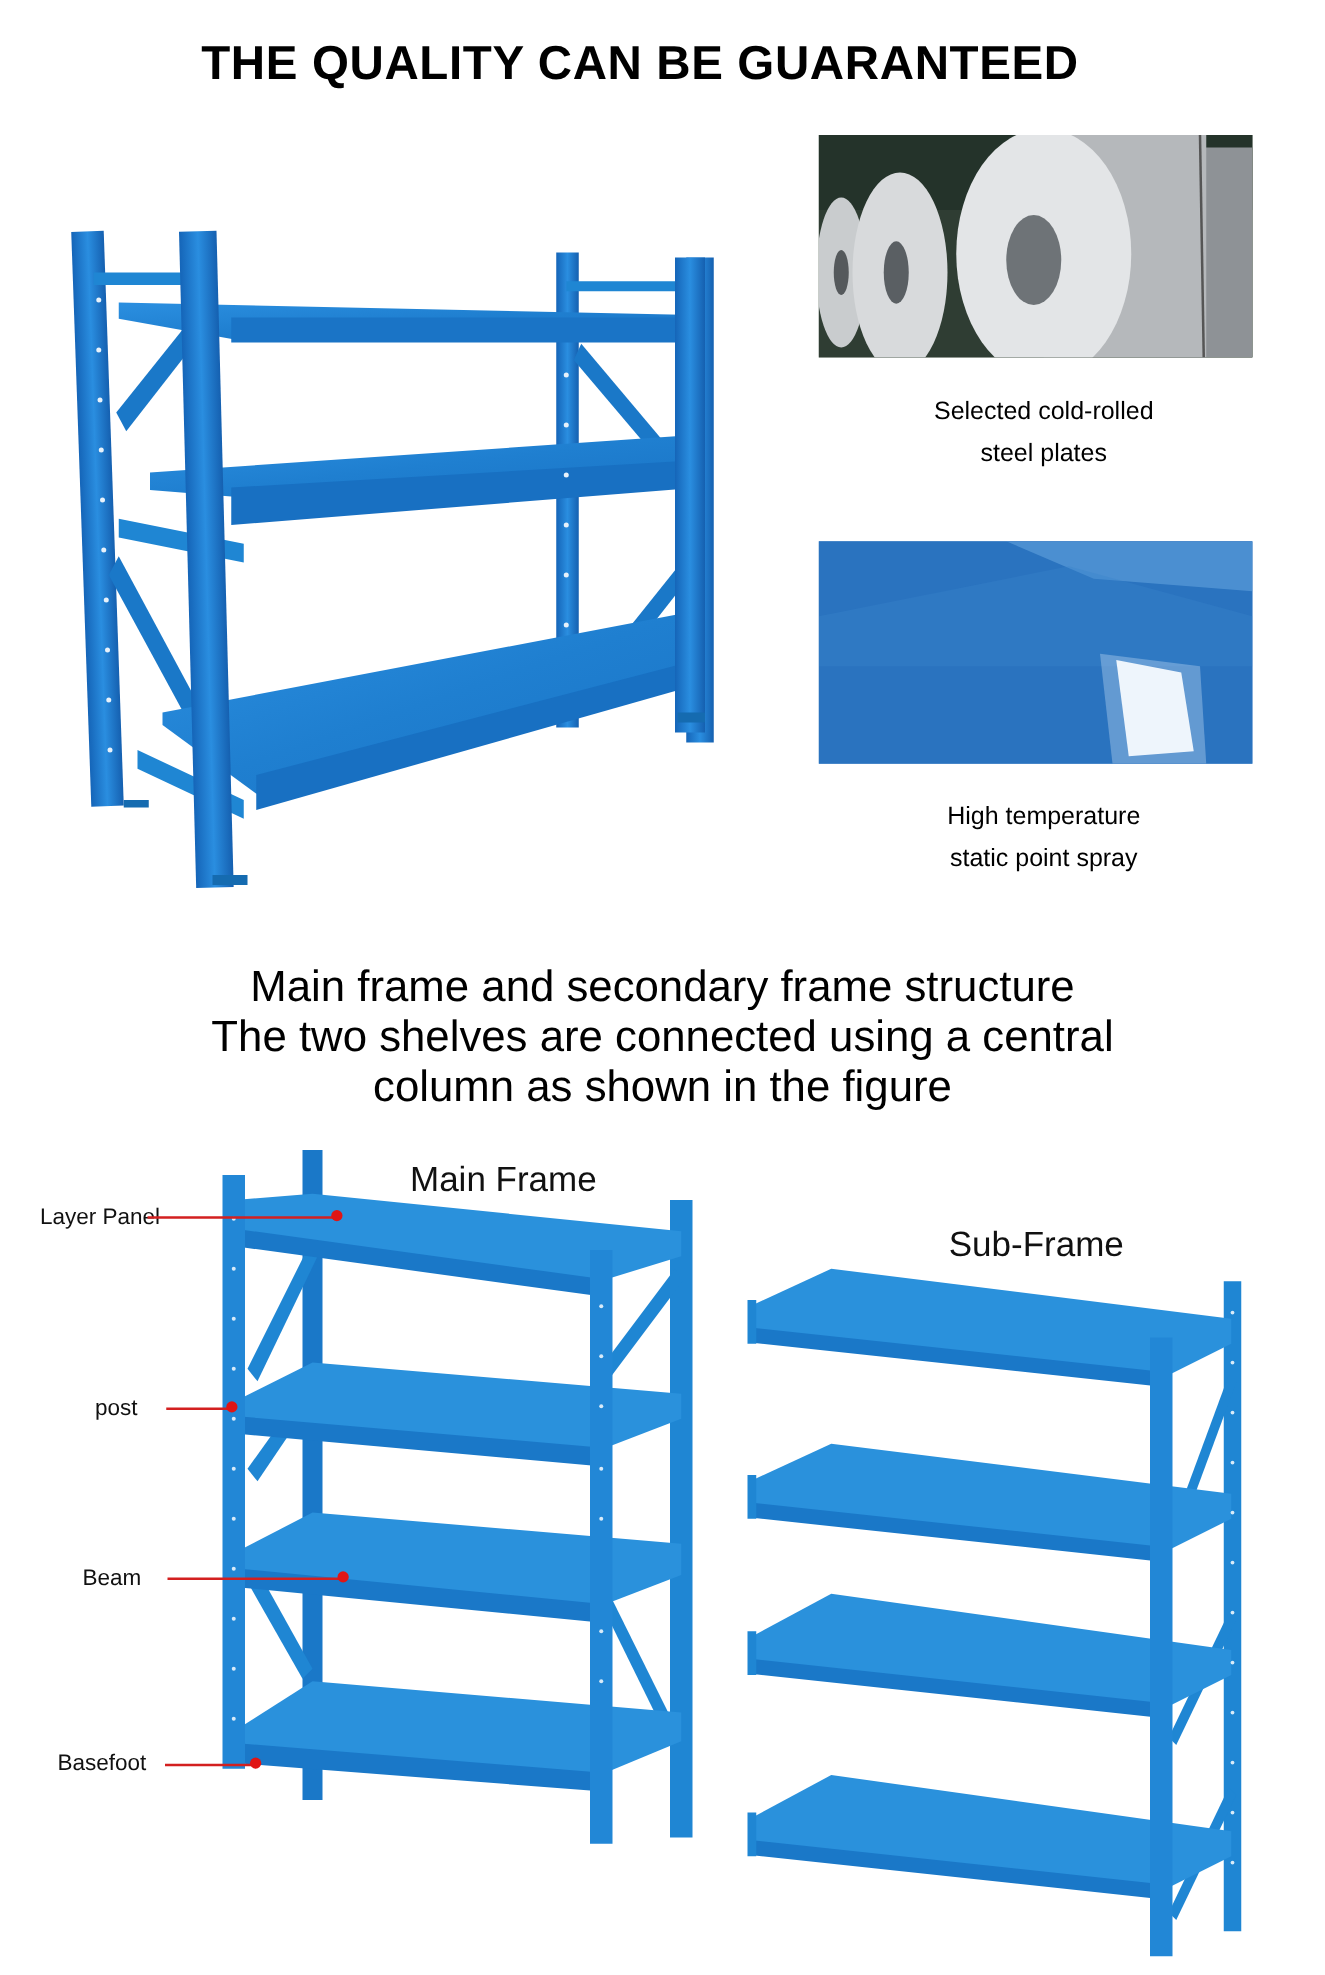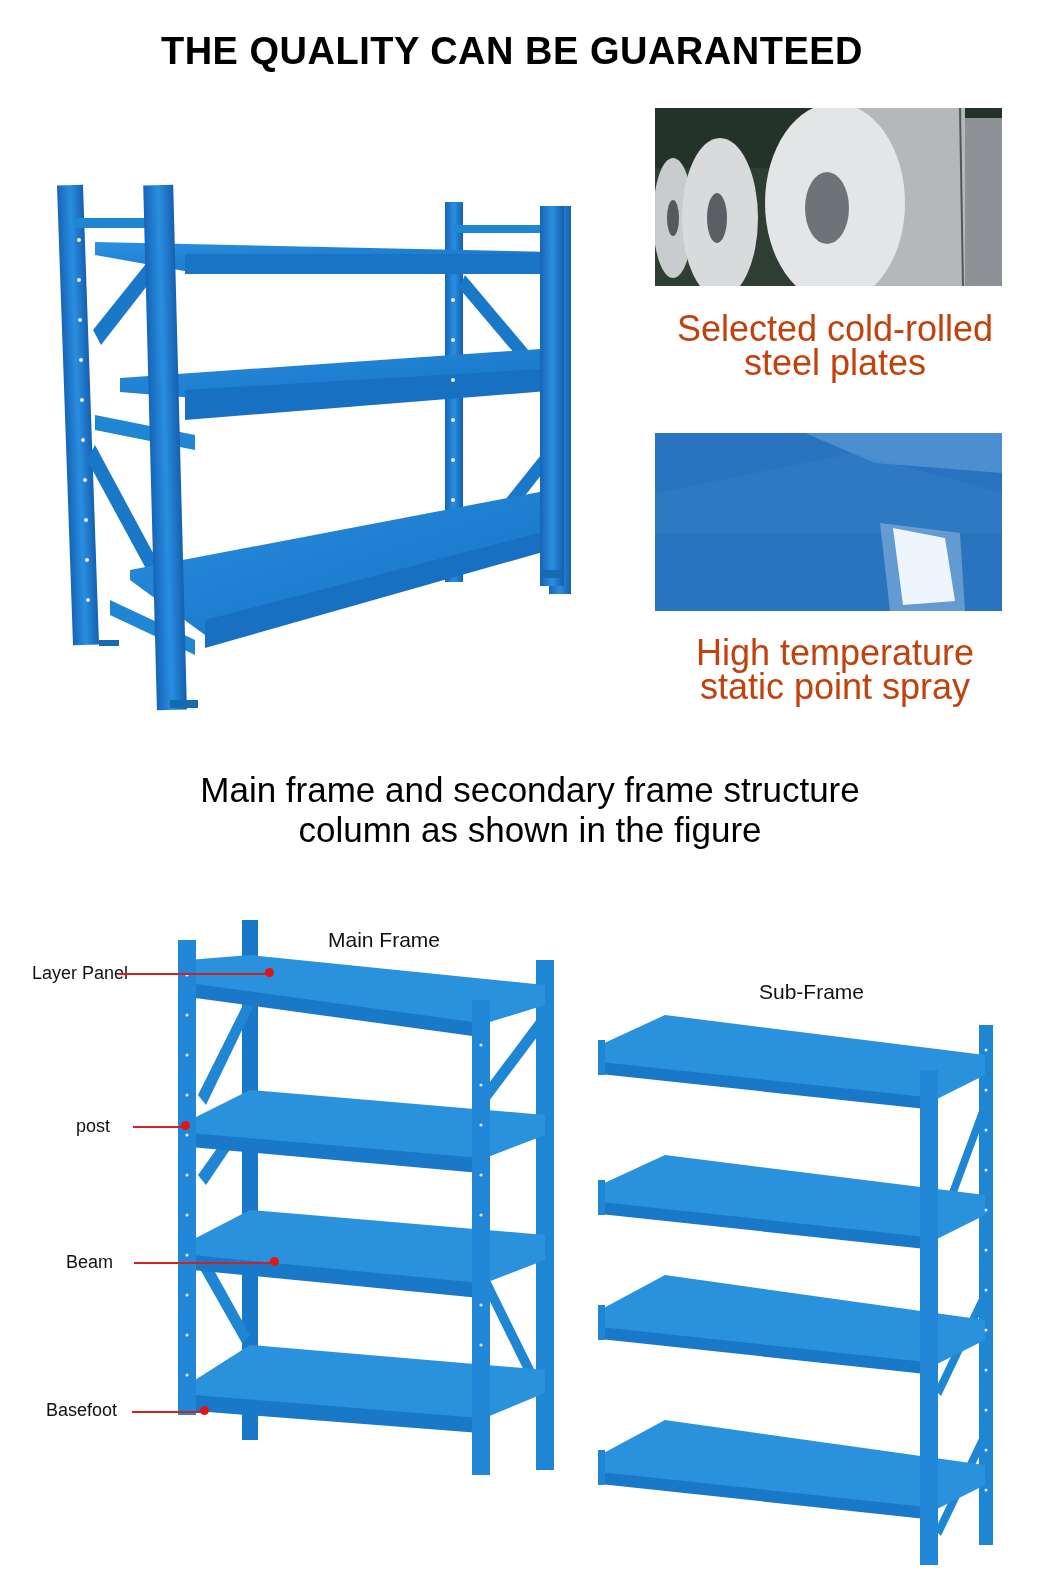--- a/index.html
+++ b/index.html
@@ -1,22 +1,22 @@
 <!DOCTYPE html>
 <html><head>
 <meta charset="utf-8">
 <style>
   html, body { margin: 0; padding: 0; background: #ffffff; }
   body { width: 1060px; height: 1580px; position: relative; overflow: hidden; font-family: "Liberation Sans", sans-serif; color: #111; }
   .abs { position: absolute; }
   .title { left: 0; top: 30px; width: 1024px; text-align: center; font-size: 38px; font-weight: bold; letter-spacing: 0.5px; color: #000; }
   .photo { border: none; overflow: hidden; }
-  .caption { text-align: center; font-size: 36px; line-height: 34px; color: #c2410c; }
+  .caption { text-align: center; font-size: 20px; line-height: 34px; color: #000000; }
   .heading2 { left: 0; top: 770px; width: 1060px; text-align: center; font-size: 35px; line-height: 40px; color: #000; }
-  .frame-label { font-size: 21px; color: #111; }
+  .frame-label { font-size: 28px; color: #111; }
   .part-label { font-size: 18px; color: #111; }
   .leader { height: 1.5px; background: #d32020; }
   .dot { width: 9px; height: 9px; border-radius: 50%; background: #e01515; }
   svg { display: block; }
 </style>
 </head>
 <body>
 
 <div class="abs title">THE QUALITY CAN BE GUARANTEED</div>
 
@@ -114,20 +114,21 @@
     <polygon points="225,90 305,100 310,178 235,178" fill="#cfe3f6" opacity="0.35"></polygon>
   </svg>
 </div>
 <div class="abs caption" style="left:655px; top:636px; width:360px;">
   <div>High temperature</div>
   <div>static point spray</div>
 </div>
 
 <div class="abs heading2">
   <div>Main frame and secondary frame structure</div>
+  <div>The two shelves are connected using a central</div>
   <div>column as shown in the figure</div>
 </div>
 
 <div class="abs frame-label" style="left:328px; top:928px;">Main Frame</div>
 <div class="abs" style="left:170px; top:915px; width:390px; height:565px;">
   <svg width="390" height="565" viewBox="0 0 390 565">
 
     <rect x="72" y="5" width="16" height="520" fill="#1a78c8"></rect>
     <rect x="366" y="45" width="18" height="510" fill="#1f86d3"></rect>
 

